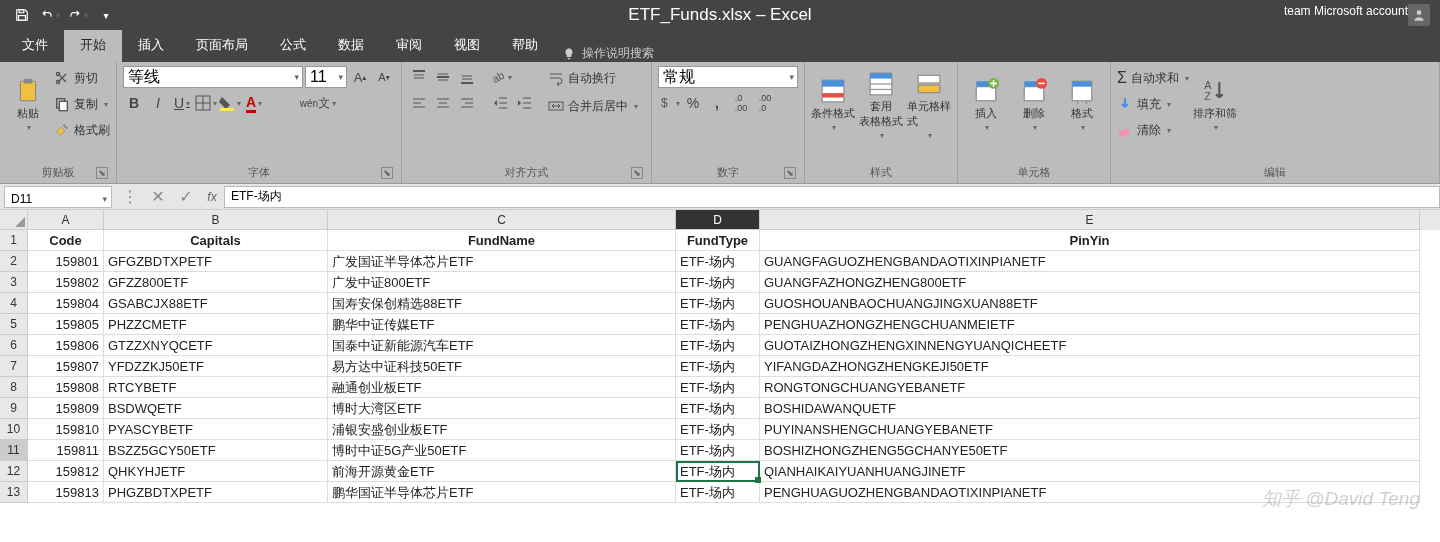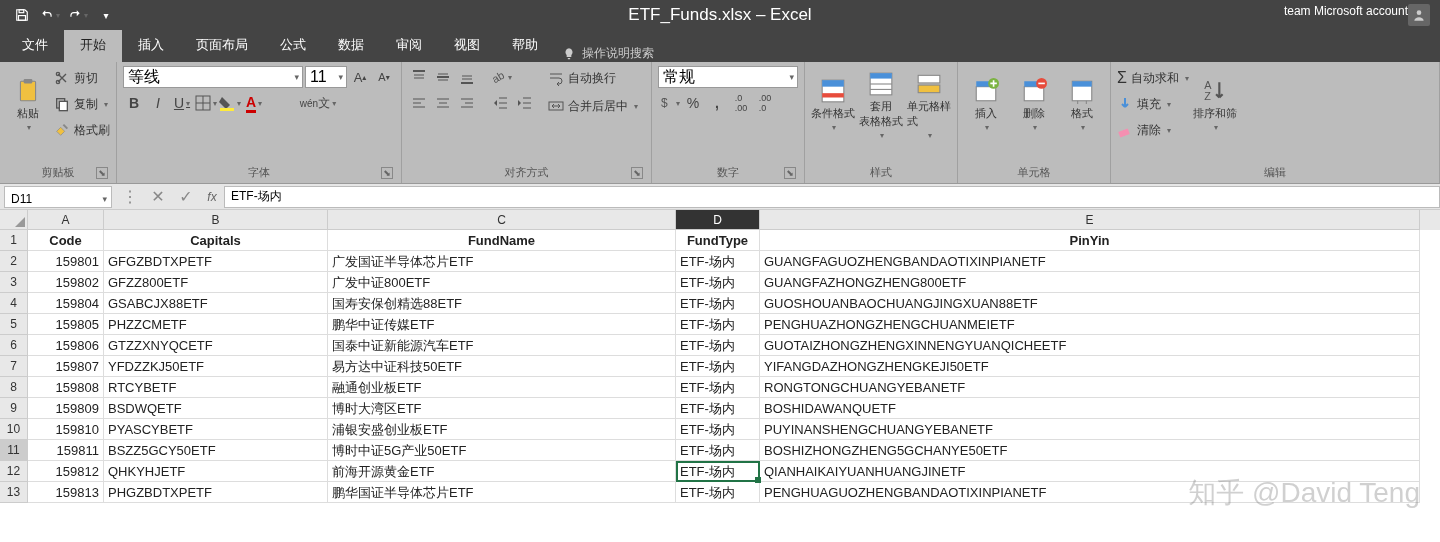--- a/index.html
+++ b/index.html
@@ -44,21 +44,21 @@
 .ch.sel{background:#333;color:#fff;}
 .gridrow{display:flex;height:21px;font-size:13px;}
 .rh{width:28px;background:#e8e8e8;border-right:1px solid #ccc;border-bottom:1px solid #ccc;text-align:center;line-height:21px;font-size:12px;color:#333;}
 .rh.sel{background:#ccc;}
 .cell{border-right:1px solid #ddd;border-bottom:1px solid #ddd;padding:0 4px;line-height:21px;white-space:nowrap;overflow:hidden;color:#222;}
 .cell.hdr{font-weight:bold;text-align:center;}
 .cell.r{text-align:right;}
 .activecell{position:absolute;border:2px solid #217346;pointer-events:none;}
 .activecell::after{content:"";position:absolute;right:-3px;bottom:-3px;width:6px;height:6px;background:#217346;}
 .wA{width:76px;}.wB{width:224px;}.wC{width:348px;}.wD{width:84px;}.wE{width:660px;}
-.watermark{position:absolute;right:20px;bottom:30px;font-size:28px;color:rgba(120,120,120,0.35);pointer-events:none;}
+.watermark{position:absolute;right:20px;bottom:30px;font-size:19px;color:rgba(120,120,120,0.35);font-style:italic;pointer-events:none;}
 .usericon{width:22px;height:22px;background:#666;border-radius:2px;display:flex;align-items:center;justify-content:center;}
 .usericon svg{width:14px;height:14px;fill:#ccc;}
 </style>
 </head>
 <body>
 
 <div class="qat">
   <div class="qbtn">
       <svg viewBox="0 0 24 24">
         <path d="M3 3h14l4 4v14H3z" fill="none" stroke="#fff" stroke-width="2"></path>

